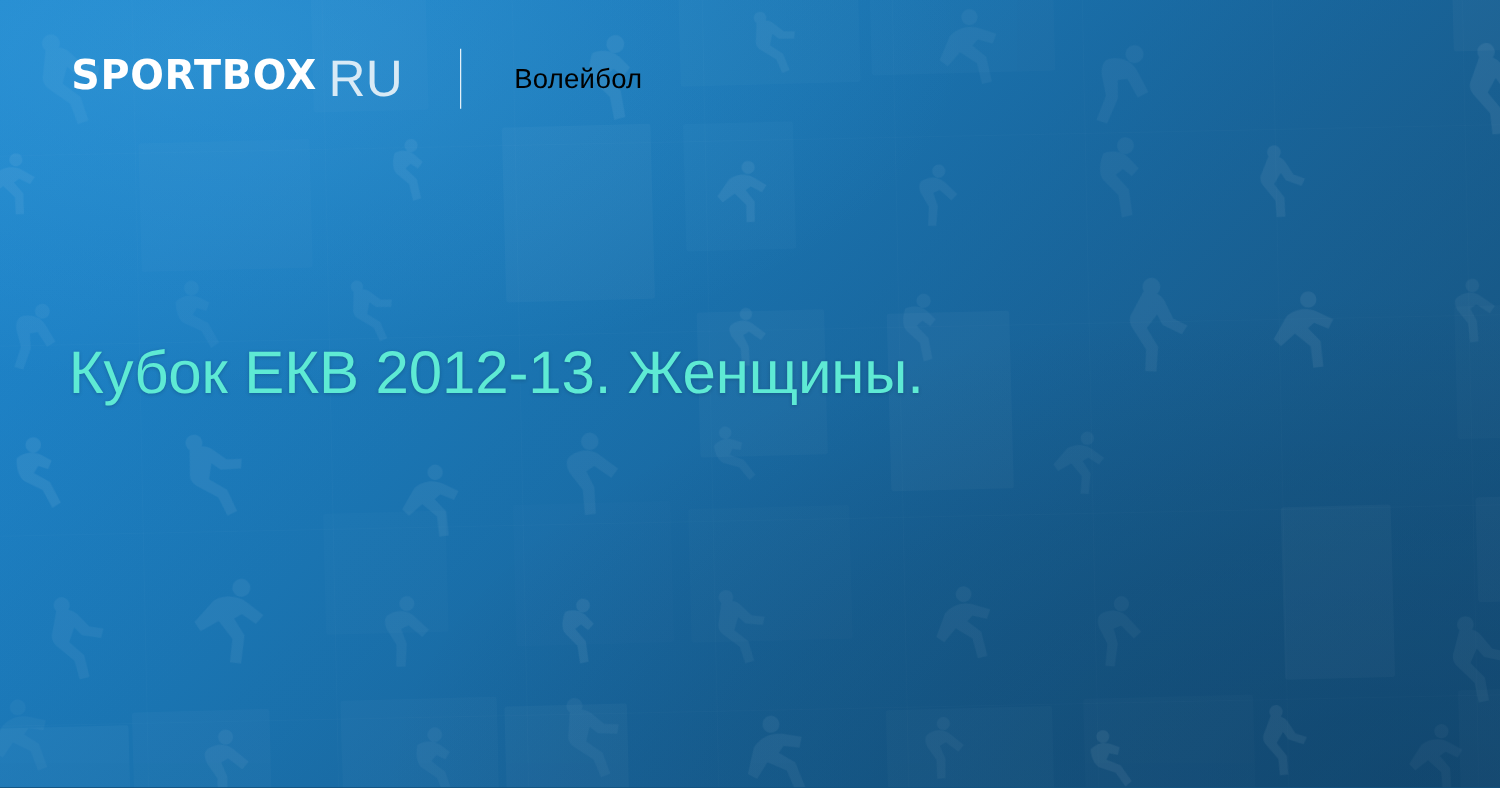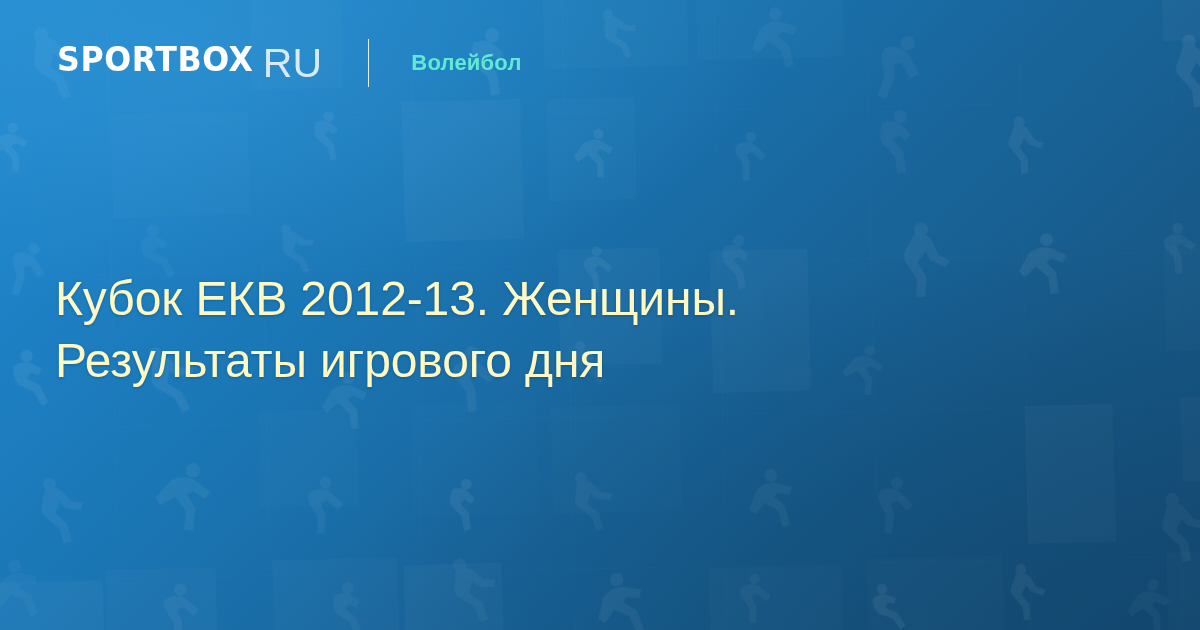--- a/index.html
+++ b/index.html
@@ -125,33 +125,33 @@
   }
   .divider {
     width: 1px;
     height: 48px;
     background: rgba(255,255,255,0.88);
     margin: 0 42px 0 46px;
     flex: none;
   }
   .section-name {
     font-size: 22px;
-    font-weight: 700;
-    color: #5eead4;
+    font-weight: 400;
+    color: #000000;
     letter-spacing: 0.2px;
     white-space: nowrap;
   }
 
   
   .headline {
     position: absolute;
     left: 55px;
     top: 236px;
     width: 1080px;
-    color: #fef9c3;
+    color: #5eead4;
     font-size: 48px;
     font-weight: 400;
     line-height: 62px;
     letter-spacing: -0.1px;
     text-shadow: 0 1px 3px rgba(6,40,66,0.28);
   }
   .headline .ln { display: block; white-space: nowrap; }
 </style>
 </head>
 <body>
@@ -322,16 +322,15 @@
     <div class="logo">
       <span class="logo-main">SPORTBOX</span>
       <span class="logo-tld">RU</span>
     </div>
     <div class="divider"></div>
     <div class="section-name">Волейбол</div>
   </div>
 
   <h1 class="headline">
     <span class="ln">Кубок ЕКВ 2012-13. Женщины.</span>
-    <span class="ln">Результаты игрового дня</span>
   </h1>
 
 </div>
 
 </body></html>

